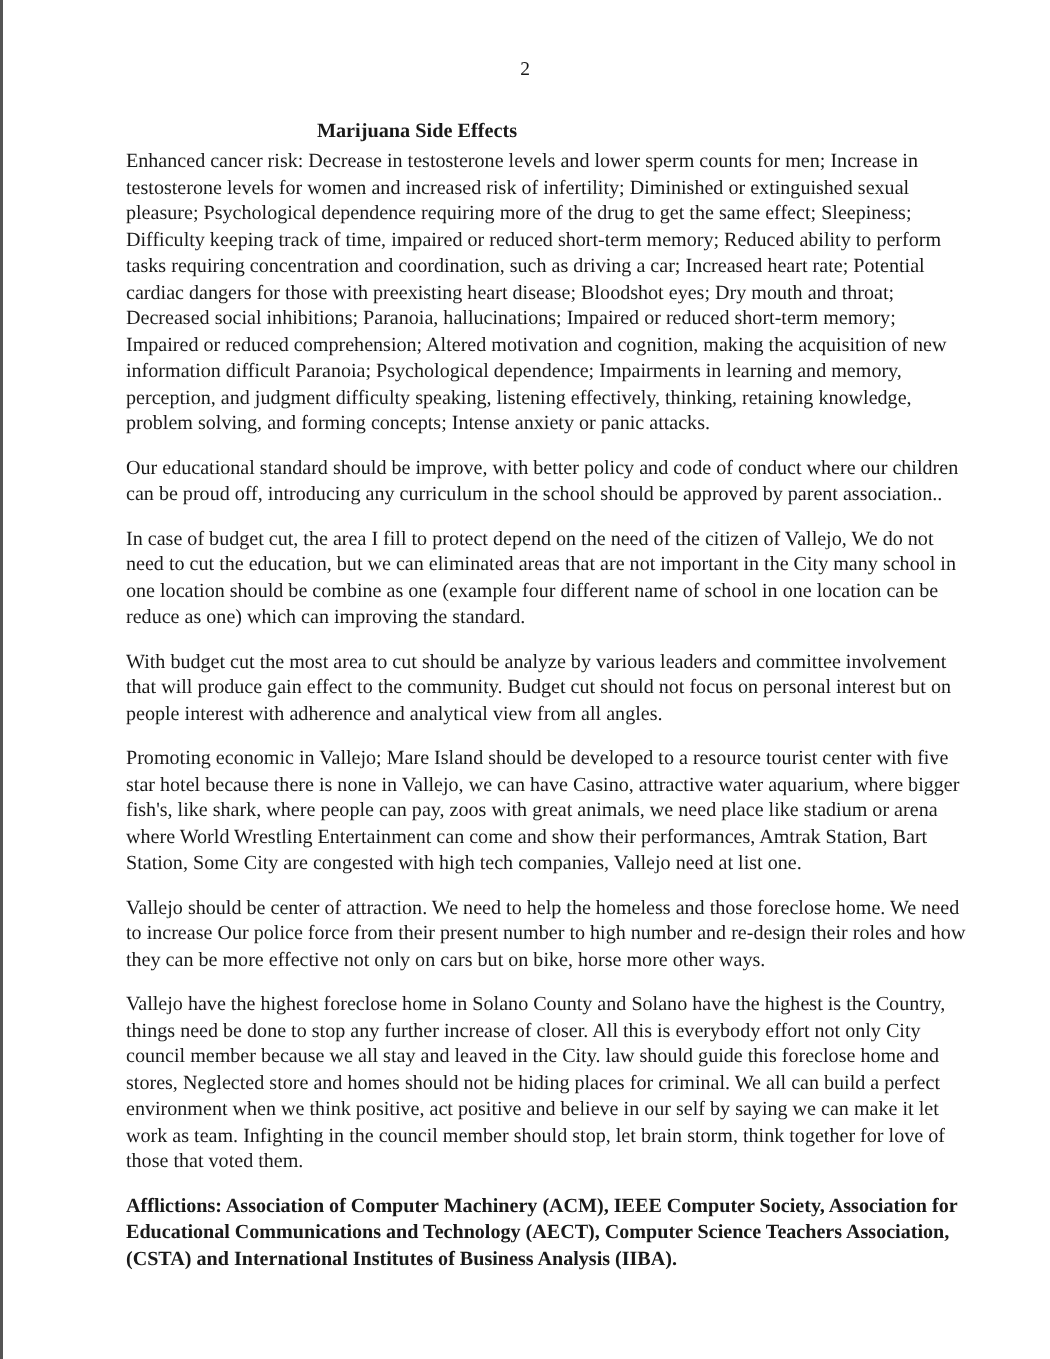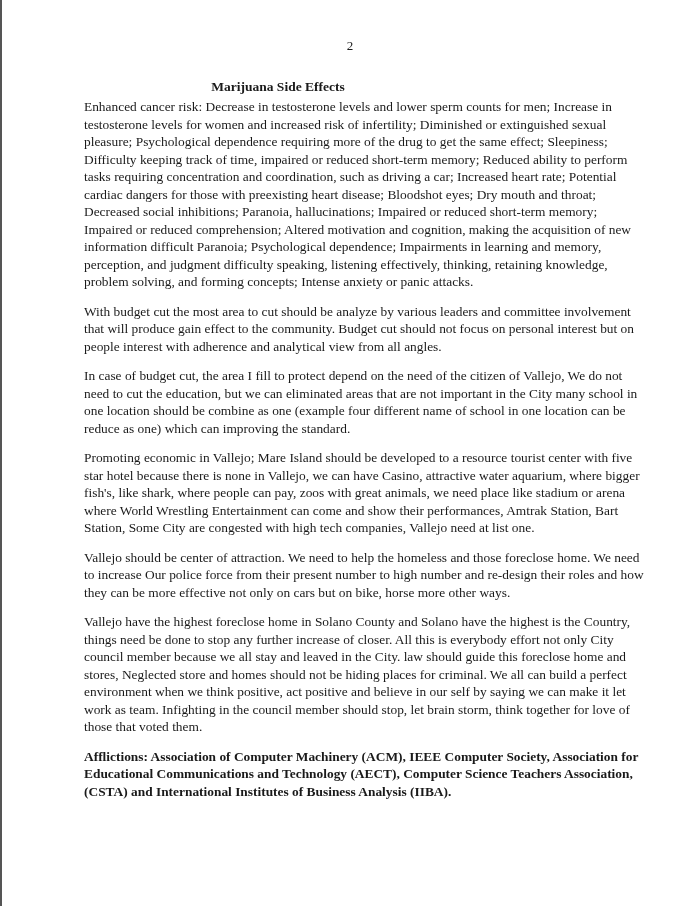--- a/index.html
+++ b/index.html
@@ -17,19 +17,20 @@
 </style>
 </head>
 <body>
 
 <div class="left-edge"></div>
 <div class="page-num">2</div>
 <div class="title">Marijuana Side Effects</div>
 
 <div class="content">
   <p>Enhanced cancer risk: Decrease in testosterone levels and lower sperm counts for men; Increase in testosterone levels for women and increased risk of infertility; Diminished or extinguished sexual pleasure; Psychological dependence requiring more of the drug to get the same effect; Sleepiness; Difficulty keeping track of time, impaired or reduced short-term memory; Reduced ability to perform tasks requiring concentration and coordination, such as driving a car; Increased heart rate; Potential cardiac dangers for those with preexisting heart disease; Bloodshot eyes; Dry mouth and throat; Decreased social inhibitions;  Paranoia, hallucinations; Impaired or reduced short-term memory; Impaired or reduced comprehension; Altered motivation and cognition, making the acquisition of new information difficult Paranoia; Psychological dependence; Impairments in learning and memory, perception, and judgment difficulty speaking, listening effectively, thinking, retaining knowledge, problem solving, and forming concepts; Intense anxiety or panic attacks.</p>
+  <p>Our educational standard should be improve, with better policy and code of conduct where our children can be proud off, introducing any curriculum in the school should be approved by parent association..</p>
+  <p>In case of budget cut, the area I fill to protect depend on the need of the citizen of Vallejo, We do not need to cut the education, but we can eliminated areas that are not important in the City many school in one location should be combine as one (example four different name of school in one location can be reduce as one) which can improving the standard.</p>
   <p>With budget cut the most area to cut should be analyze by various leaders and committee involvement that will produce gain effect to the community. Budget cut should not focus on personal interest but on people interest with adherence and analytical view from all angles.</p>
-  <p>In case of budget cut, the area I fill to protect depend on the need of the citizen of Vallejo, We do not need to cut the education, but we can eliminated areas that are not important in the City many school in one location should be combine as one (example four different name of school in one location can be reduce as one) which can improving the standard.</p>
   <p>Promoting economic in Vallejo; Mare Island should be developed to a resource tourist center with five star hotel because there is none in Vallejo, we can have Casino, attractive water aquarium, where bigger fish's, like shark, where people can pay, zoos with great animals, we need place like stadium or arena where World Wrestling Entertainment can come and show their performances,  Amtrak Station,  Bart Station, Some City are congested with high tech companies, Vallejo need at list one.</p>
   <p>Vallejo should be center of attraction. We need to help the homeless and those foreclose home. We need to increase Our police force from their present number to high number  and re-design their roles and how they can be more effective not only on cars but on bike, horse more other ways.</p>
   <p>Vallejo have the highest foreclose home in Solano County and Solano have the highest is the Country, things need be done to stop any further increase of closer. All this is everybody effort not only City council member because we all stay and leaved in the City. law should guide this foreclose home and stores, Neglected store and homes should not be hiding places for criminal. We all can build a perfect environment when we think positive, act positive and believe in our self by saying we can make it let work as team. Infighting in the council member should stop, let brain storm, think together for love of those that voted them.</p>
   <p class="aff"><span class="aff-label">Afflictions:</span><span>  Association of Computer Machinery (ACM), IEEE Computer Society, Association for Educational Communications and Technology (AECT), Computer Science Teachers Association,(CSTA) and International Institutes of Business Analysis (IIBA).</span></p>
 </div>
 
 </body></html>

